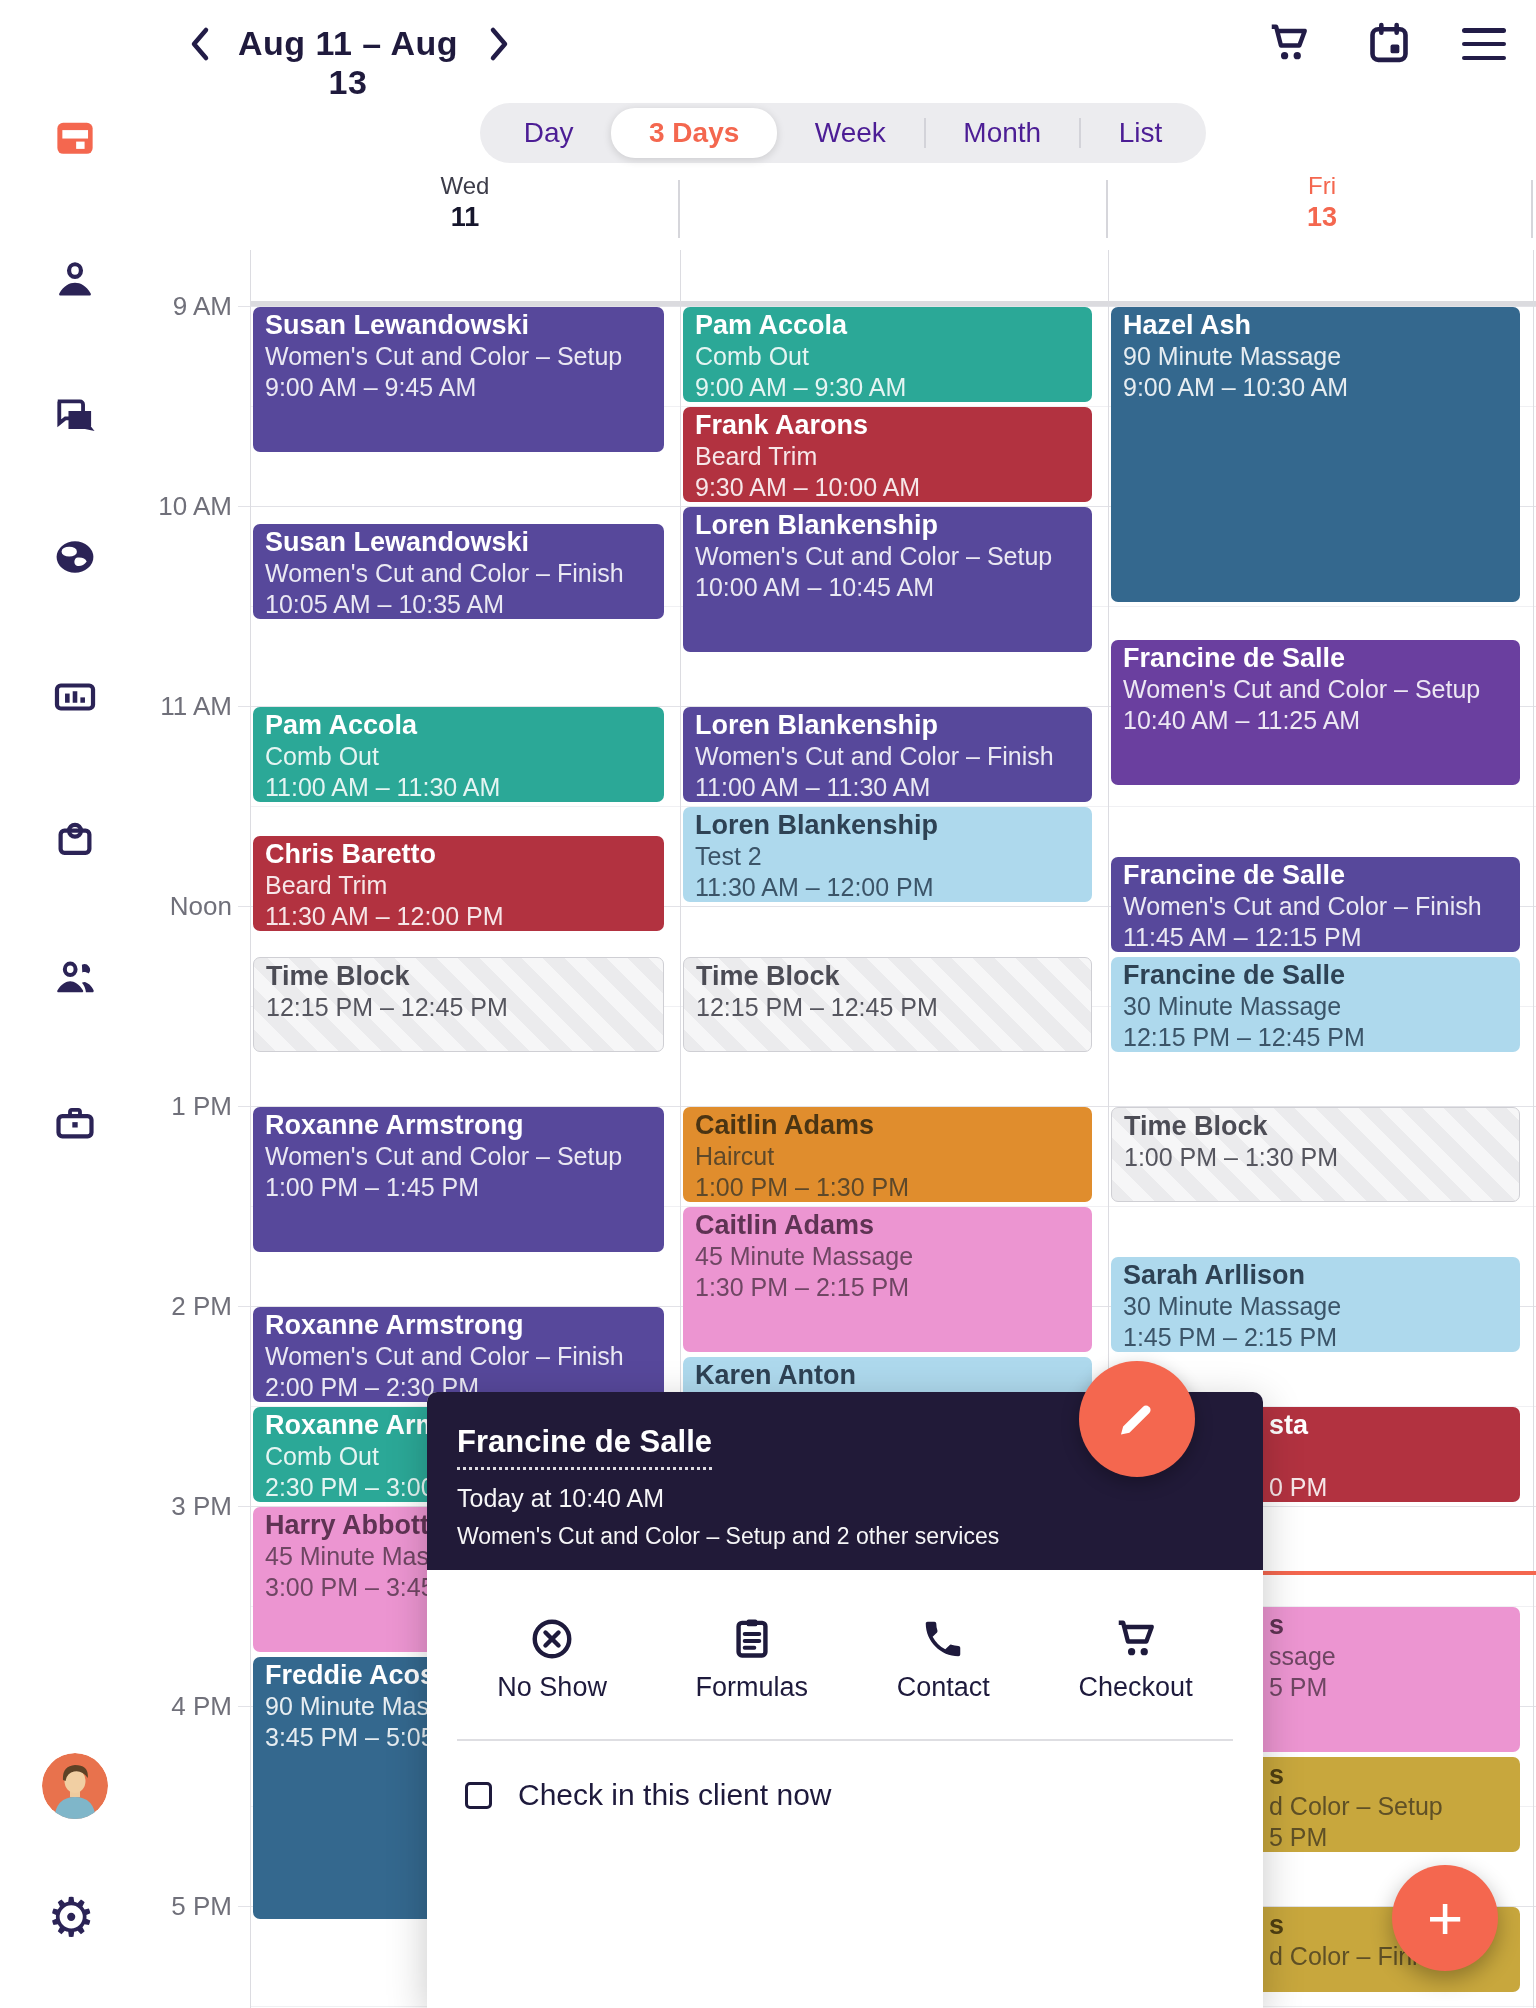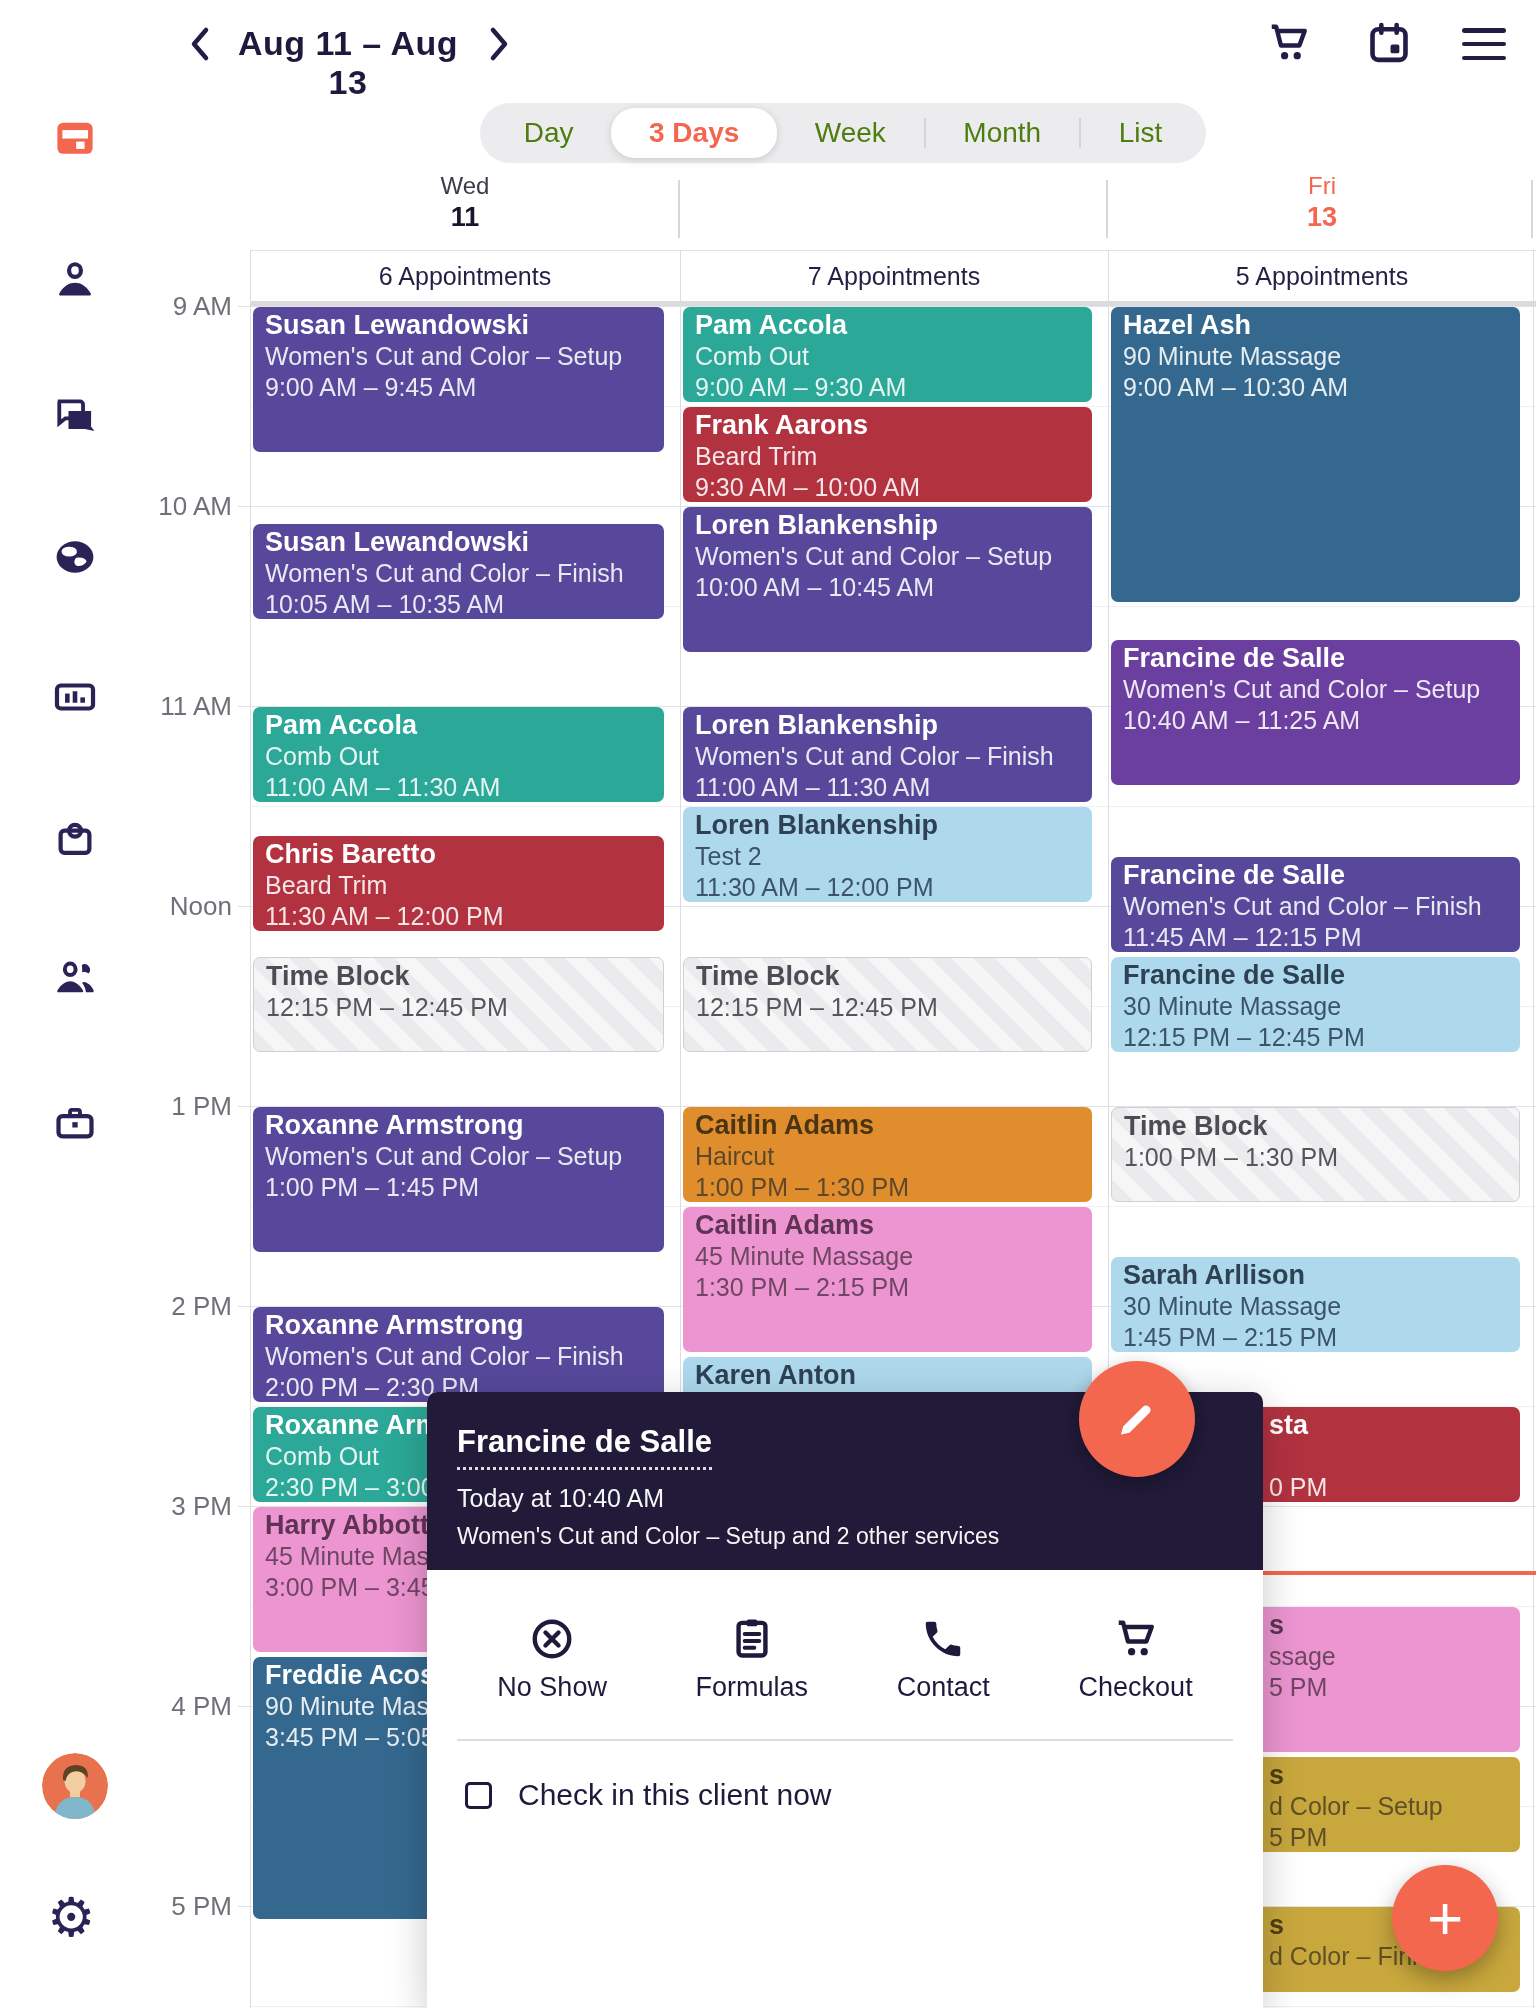--- a/index.html
+++ b/index.html
@@ -15,21 +15,21 @@
     flex-direction:column;justify-content:space-between;cursor:pointer}
   .burger span{height:4.5px;border-radius:3px;background:#221c47}
   
   .side-ic{position:absolute;left:52px;width:46px;height:46px;cursor:pointer}
   .avatar{position:absolute;left:42px;top:1753px;width:66px;height:66px;border-radius:50%;
     overflow:hidden;cursor:pointer}
   .gear{position:absolute;left:47px;top:1890px;font-size:54px;line-height:54px;color:#2b2356;cursor:pointer}
   
   .tabs{position:absolute;left:480px;top:103px;width:726px;height:60px;background:#ececef;
     border-radius:30px;display:flex;align-items:center;padding:0 6px;box-sizing:border-box;}
-  .tab{flex:1 1 auto;text-align:center;font-size:28px;font-weight:500;color:#4d7c0f;
+  .tab{flex:1 1 auto;text-align:center;font-size:28px;font-weight:500;color:#4c1d95;
     padding:9px 10px;border-radius:24px;cursor:pointer;white-space:nowrap;}
   .tab.sel{background:#fff;color:#f4674f;font-weight:600;box-shadow:0 2px 8px rgba(0,0,0,.14);}
   .tabsep{width:2px;height:30px;background:#d3d3d9;flex:0 0 auto}
   
   .day-head{position:absolute;top:172px;width:220px;text-align:center;}
   .day-head .dname{font-size:24px;color:#3c3c49;line-height:28px}
   .day-head .dnum{font-size:27px;font-weight:600;color:#16162c;line-height:34px}
   .day-head.today .dname,.day-head.today .dnum{color:#f4674f}
   .cnt-row{position:absolute;left:250px;top:250px;width:1286px;height:50px;
     border-top:1px solid #e0e0e5;border-bottom:1px solid #e0e0e5;}
@@ -206,25 +206,20 @@
     <div class="dnum">11</div>
   </div>
   <div class="day-head today" style="left:1212px">
     <div class="dname">Fri</div>
     <div class="dnum">13</div>
   </div>
   <div class="dh-sep" style="left:678px"></div>
   <div class="dh-sep" style="left:1106px"></div>
   <div class="dh-sep" style="left:1531px"></div>
 
-  <div class="cnt-row">
-    <div class="cnt" style="left:105px">6 Appointments</div>
-    <div class="cnt" style="left:534px">7 Appointments</div>
-    <div class="cnt" style="left:962px">5 Appointments</div>
-  </div>
   <div class="gray-strip"></div>
 
   <div id="grid">
       <div class="hline hour" style="top: 306px;"></div>
       <div class="hline half" style="top: 406px;"></div>
       <div class="hline hour" style="top: 506px;"></div>
       <div class="hline half" style="top: 606px;"></div>
       <div class="hline hour" style="top: 706px;"></div>
       <div class="hline half" style="top: 806px;"></div>
       <div class="hline hour" style="top: 906px;"></div>

